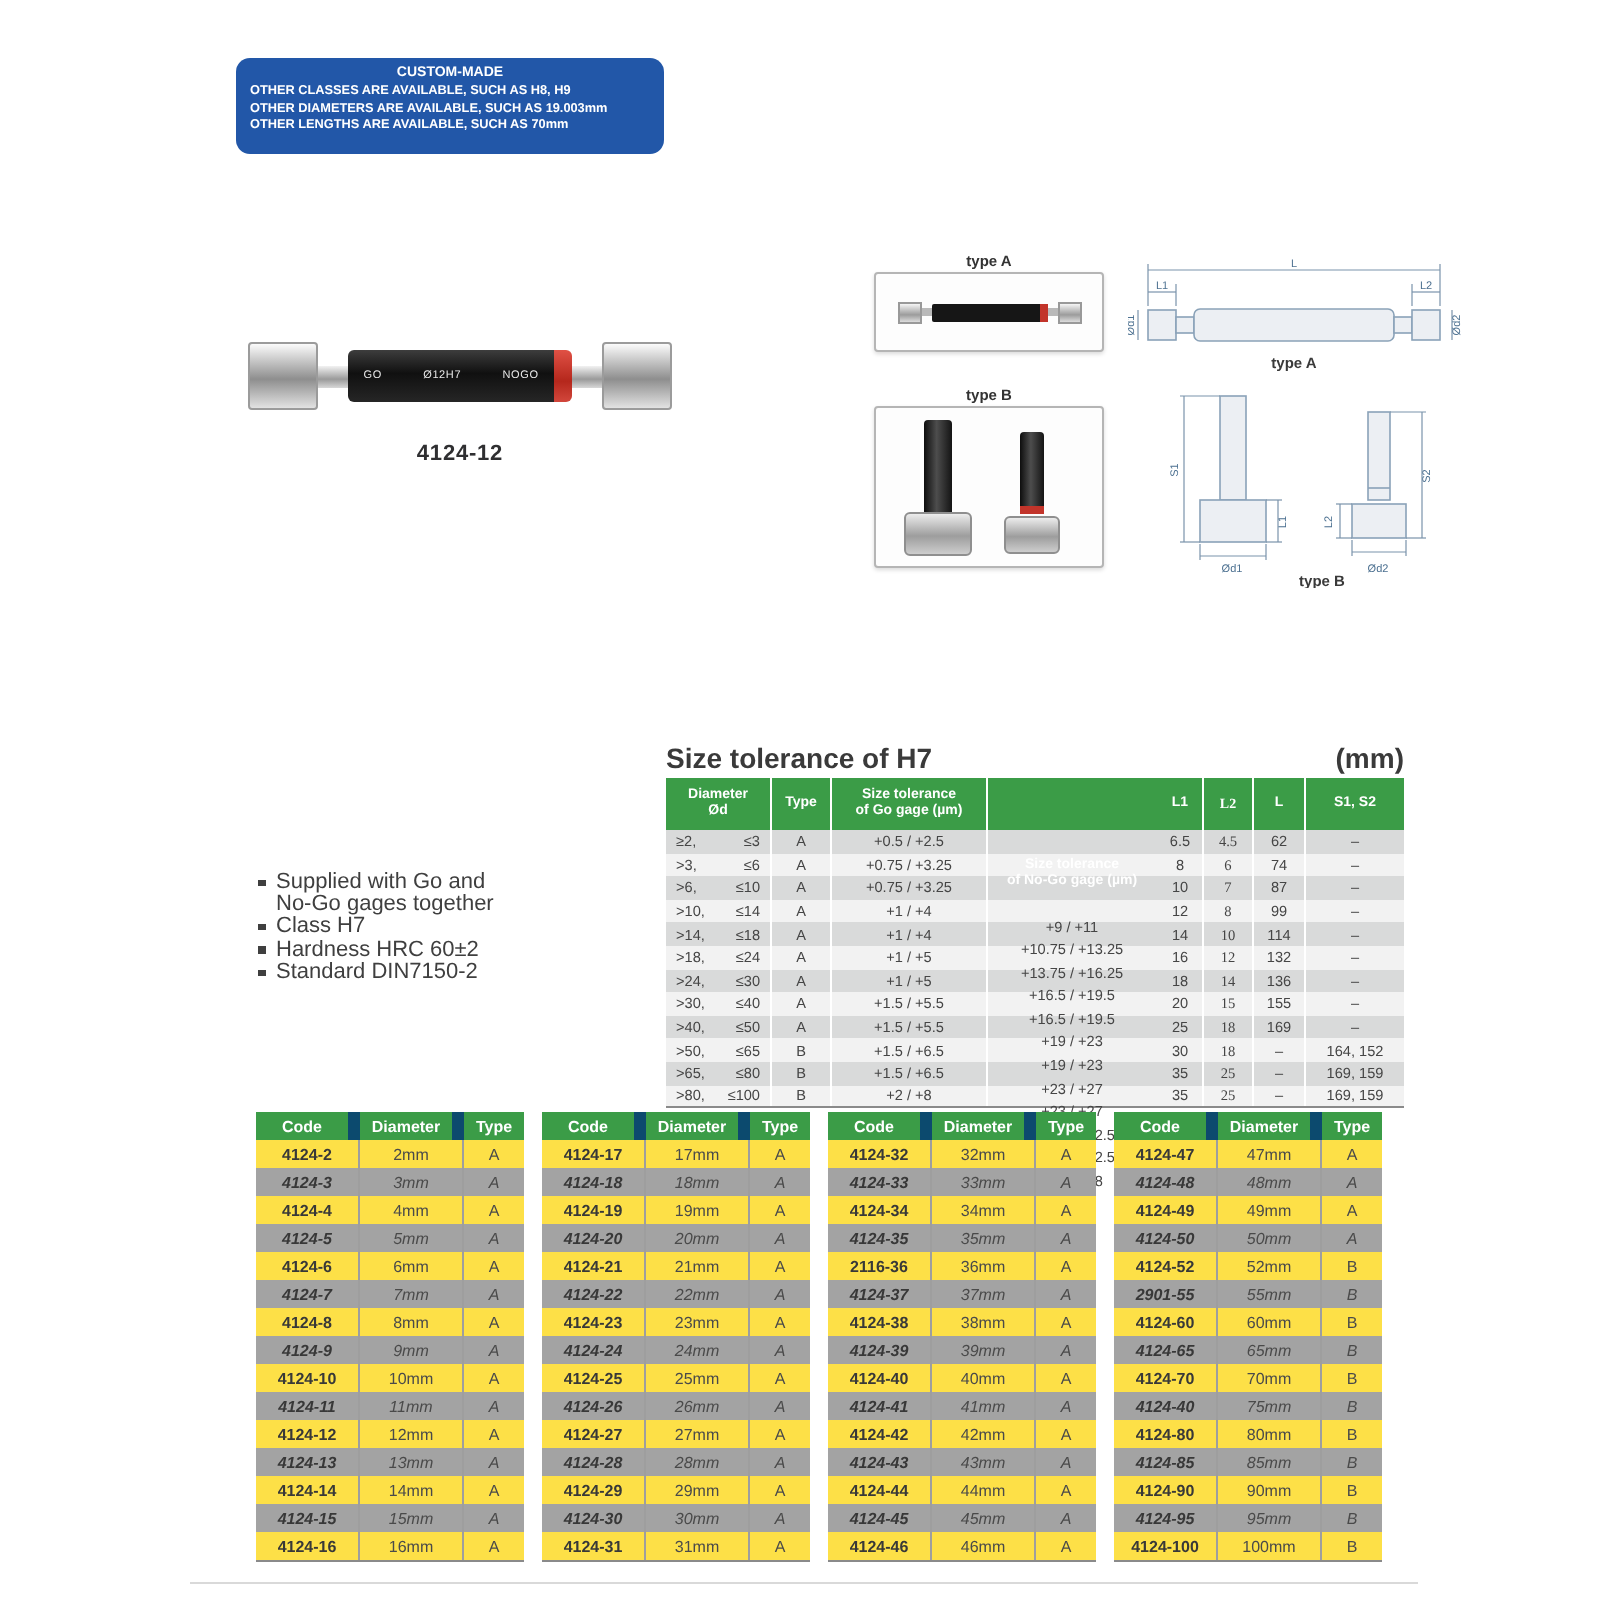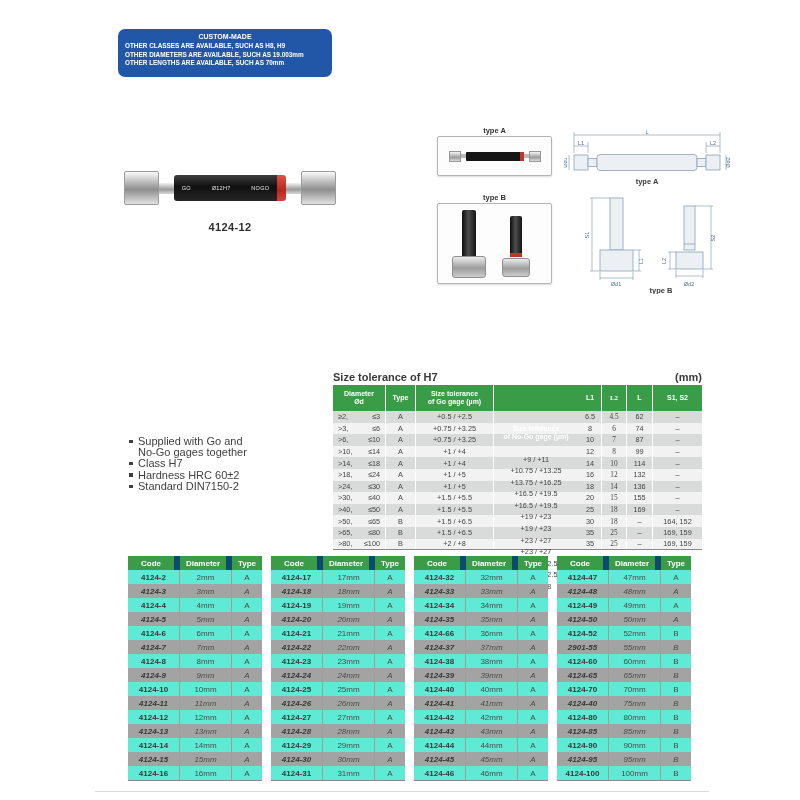--- a/index.html
+++ b/index.html
@@ -58,21 +58,21 @@
 
   
   .features { position:absolute; left:128px; top:436px; width:122px; list-style:none; }
   .features li { position:relative; font-size:11px; color:#3f3f3f; line-height:10.5px;
     padding-left:10px; margin-bottom:1px; }
   .features li::before { content:""; position:absolute; left:1px; top:3.5px; width:3.5px; height:3.5px; background:#3f3f3f; }
 
   
   .tol-wrap { position:absolute; left:333px; top:371px; width:369px; }
   .tol-caption { display:flex; justify-content:space-between; align-items:flex-end; margin-bottom:2px; }
-  .tol-title, .tol-unit { font-size:11px; font-weight:bold; color:#3a3a3a; }
+  .tol-title, .tol-unit { font-size:14px; font-weight:bold; color:#3a3a3a; }
   .tt-row { display:flex; }
   .tt-cell { border-right:1px solid #fff; display:flex; flex-direction:column;
     align-items:center; justify-content:center; text-align:center; }
   .tt-cell:last-child { border-right:none; }
   .tt-head { background:#3b9c47; height:26px; }
   .tt-head .tt-cell { color:#fff; font-size:7px; font-weight:bold; line-height:8px; }
   .tt-row.data { height:11.6px; font-size:7.3px; color:#454545; }
   .tt-row.odd  { background:#d9dada; }
   .tt-row.even { background:#f2f2f2; }
   .tt-row.data:last-child { border-bottom:1px solid #8a8a8a; }
@@ -83,21 +83,21 @@
   
   .codes { position:absolute; left:128px; top:556px; display:flex; gap:9px; }
   .code-group { width:134px; border-bottom:1px solid #8a8a8a; }
   .cg-row { display:flex; }
   .cg-head { background:#3b9c47; height:14px; }
   .cg-head .cg-cell { color:#fff; font-size:8px; font-weight:bold; border-right:6px solid #0c4a6e; }
   .cg-row.data { height:14px; font-size:8px; color:#4a4a4a; }
   .cg-row.data .cg-cell { border-right:1px solid #9e9e9e; }
   .cg-cell { display:flex; align-items:center; justify-content:center; }
   .cg-cell:last-child { border-right:none !important; }
-  .cg-row.odd  { background:#5eead4; }
+  .cg-row.odd  { background:#fde047; }
   .cg-row.even { background:#a3a3a3;font-style:italic; }
   .cg-c0 { width:52px; font-weight:bold; color:#383838; }
   .cg-c1 { width:52px; } .cg-c2 { width:30px; }
 
   .bottom-rule { position:absolute; left:95px; top:791px; width:614px; height:1px; background:#d9d9d9; }
 </style>
 </head>
 <body>
 
 <div class="page">
@@ -604,21 +604,21 @@
           <div class="cg-cell cg-c0">4124-34</div>
           <div class="cg-cell cg-c1">34mm</div>
           <div class="cg-cell cg-c2">A</div>
         </div>
         <div class="cg-row data even">
           <div class="cg-cell cg-c0">4124-35</div>
           <div class="cg-cell cg-c1">35mm</div>
           <div class="cg-cell cg-c2">A</div>
         </div>
         <div class="cg-row data odd">
-          <div class="cg-cell cg-c0">4124-66</div>
+          <div class="cg-cell cg-c0">2116-36</div>
           <div class="cg-cell cg-c1">36mm</div>
           <div class="cg-cell cg-c2">A</div>
         </div>
         <div class="cg-row data even">
           <div class="cg-cell cg-c0">4124-37</div>
           <div class="cg-cell cg-c1">37mm</div>
           <div class="cg-cell cg-c2">A</div>
         </div>
         <div class="cg-row data odd">
           <div class="cg-cell cg-c0">4124-38</div>

